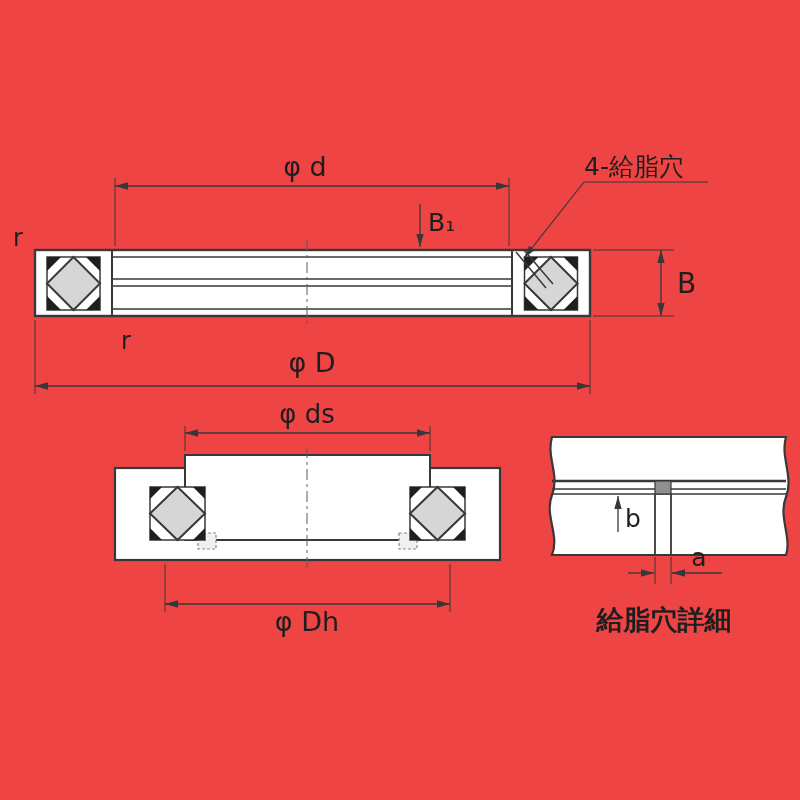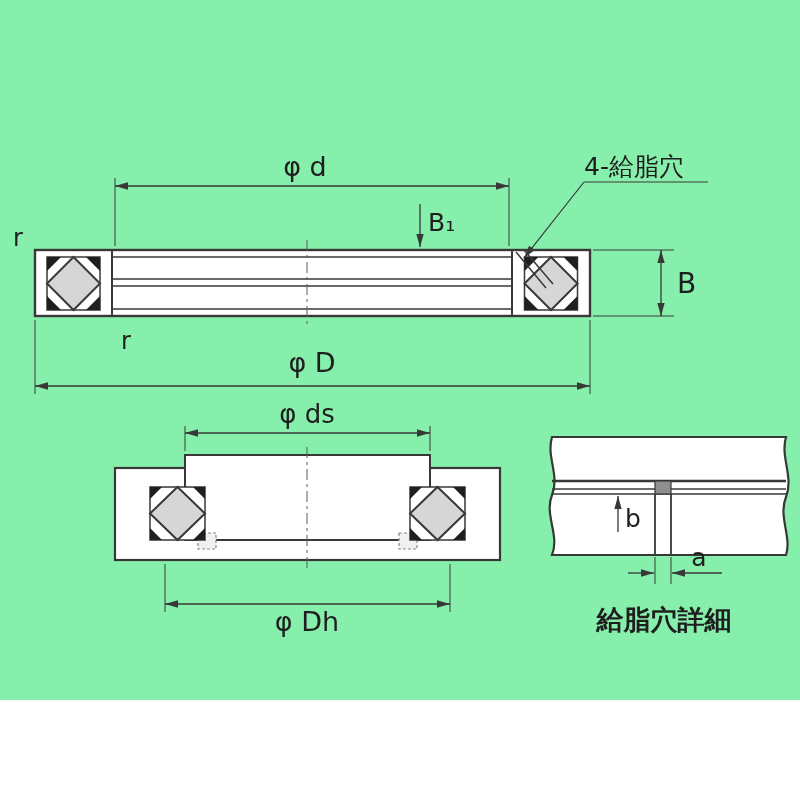--- a/index.html
+++ b/index.html
@@ -1,17 +1,17 @@
 <!DOCTYPE html>
 <html><head>
 <meta charset="utf-8">
 <style>
   html,body{margin:0;padding:0;background:#ffffff;}
   .canvas{
-    width:800px;height:700px;position:relative;background:#86efac;
+    width:800px;height:800px;position:relative;background:#ef4444;
     font-family:"DejaVu Sans", sans-serif;
   }
   svg text{
     fill:#1e1e1e;
     font-family:"DejaVu Sans", sans-serif;
   }
   .dim-label{font-size:27px;}
   .dim-label-sm{font-size:25px;}
   .caption{font-size:27px;font-weight:600;}
 </style>

